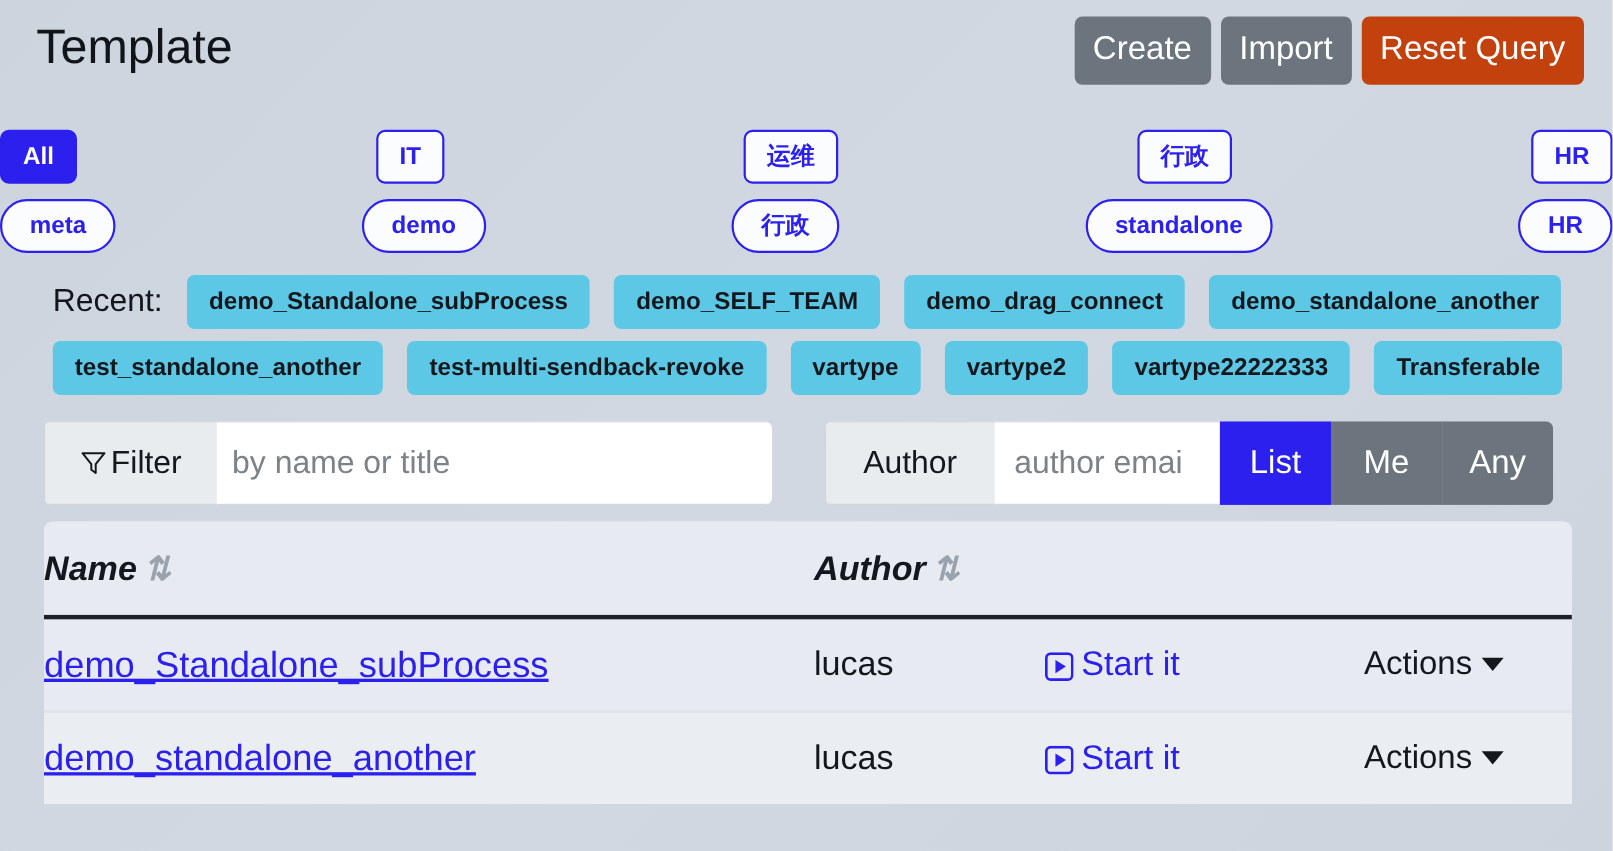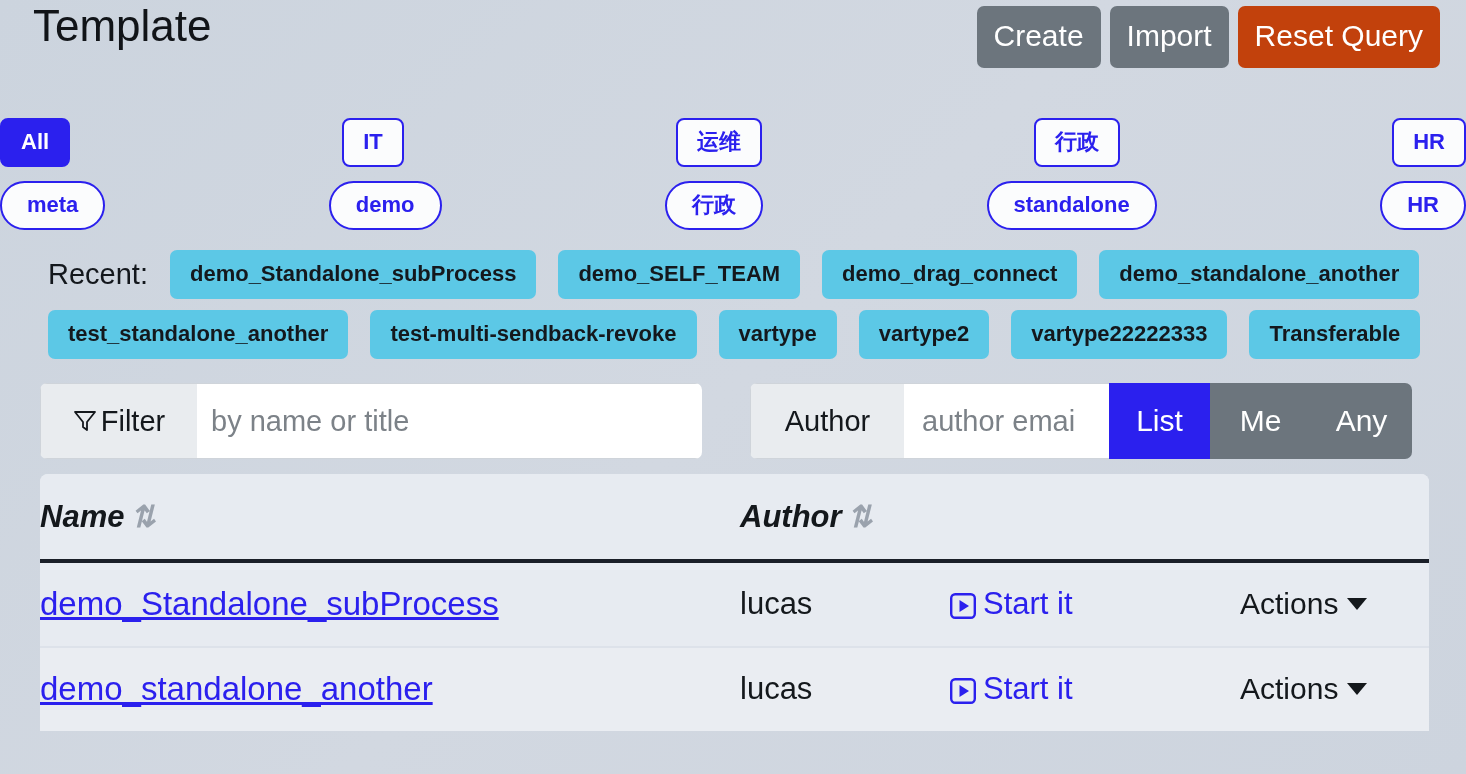--- a/index.html
+++ b/index.html
@@ -16,31 +16,31 @@
   }
 
   
   .header {
     position: relative;
     height: 96px;
   }
   .page-title {
     position: absolute;
     left: 33px;
-    top: 0;
+    top: 17px;
     font-size: 44px;
     font-weight: 400;
     color: #111418;
     letter-spacing: 0px;
     line-height: 1.2;
   }
   .header-actions {
     position: absolute;
     right: 26px;
-    top: 6px;
+    top: 15px;
     display: flex;
     gap: 9px;
     align-items: center;
   }
   .btn {
     border: none;
     border-radius: 7px;
     font-family: "Liberation Sans", sans-serif;
     font-size: 30px;
     line-height: 1;

